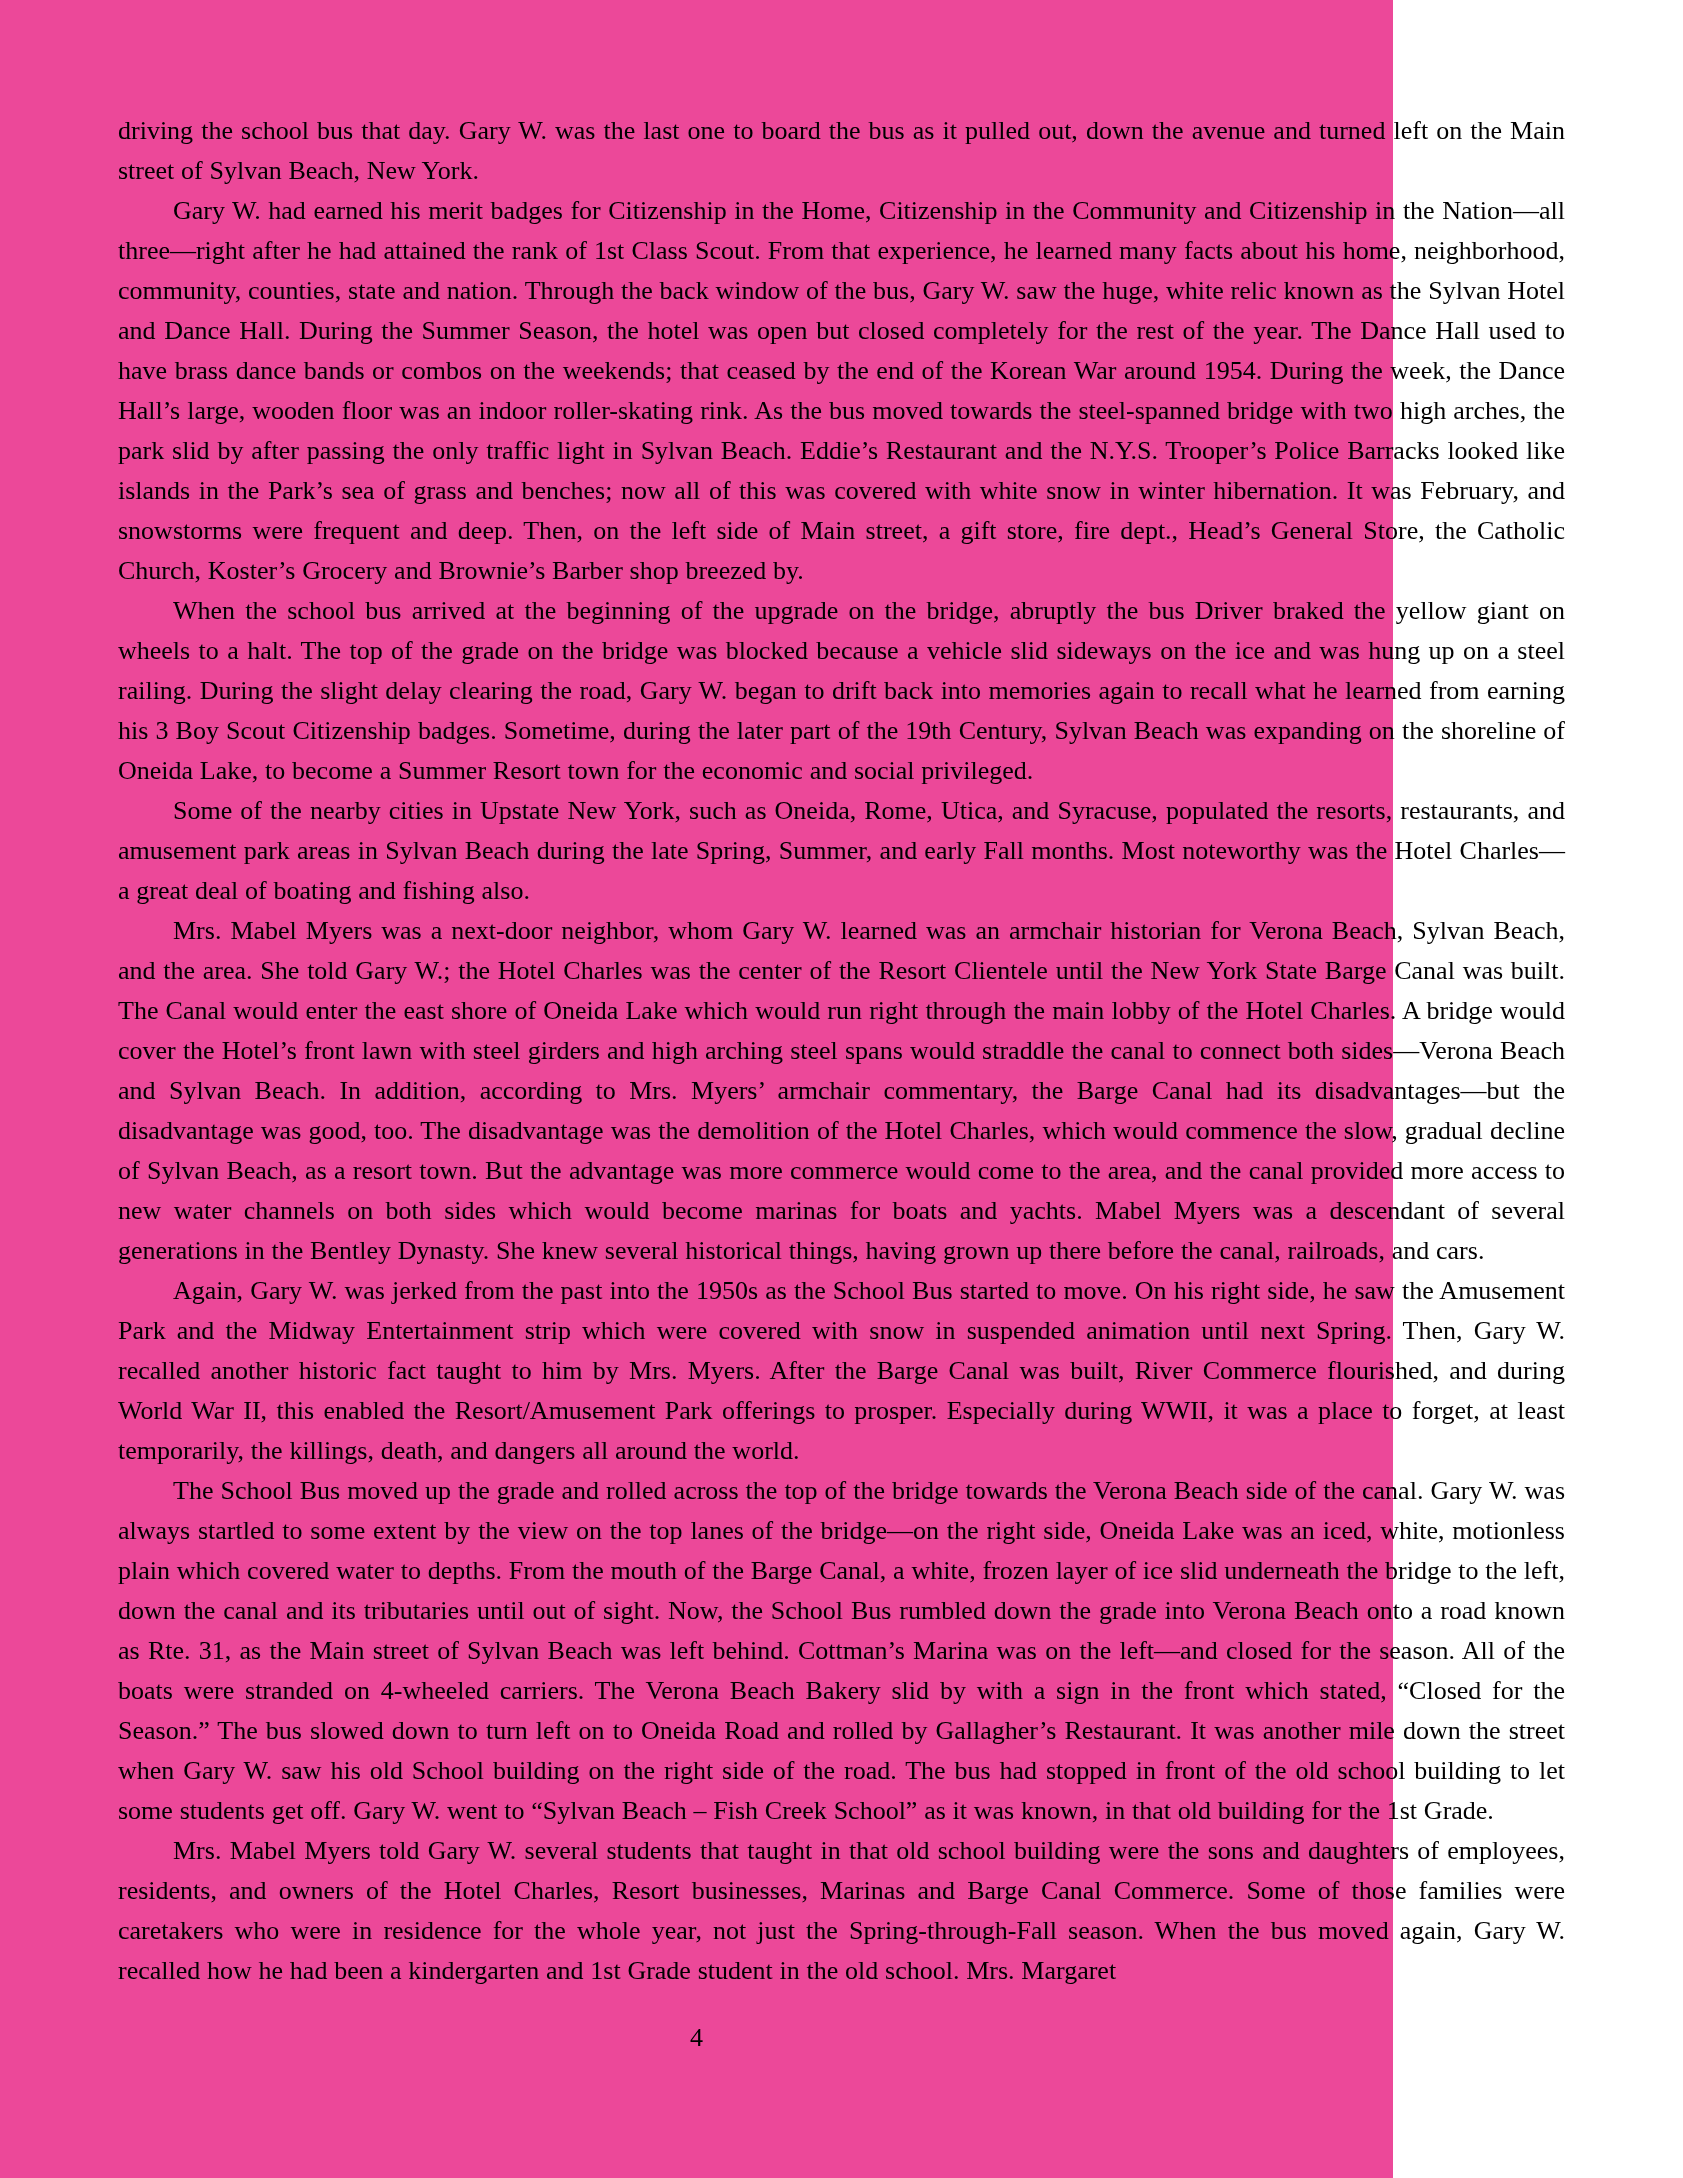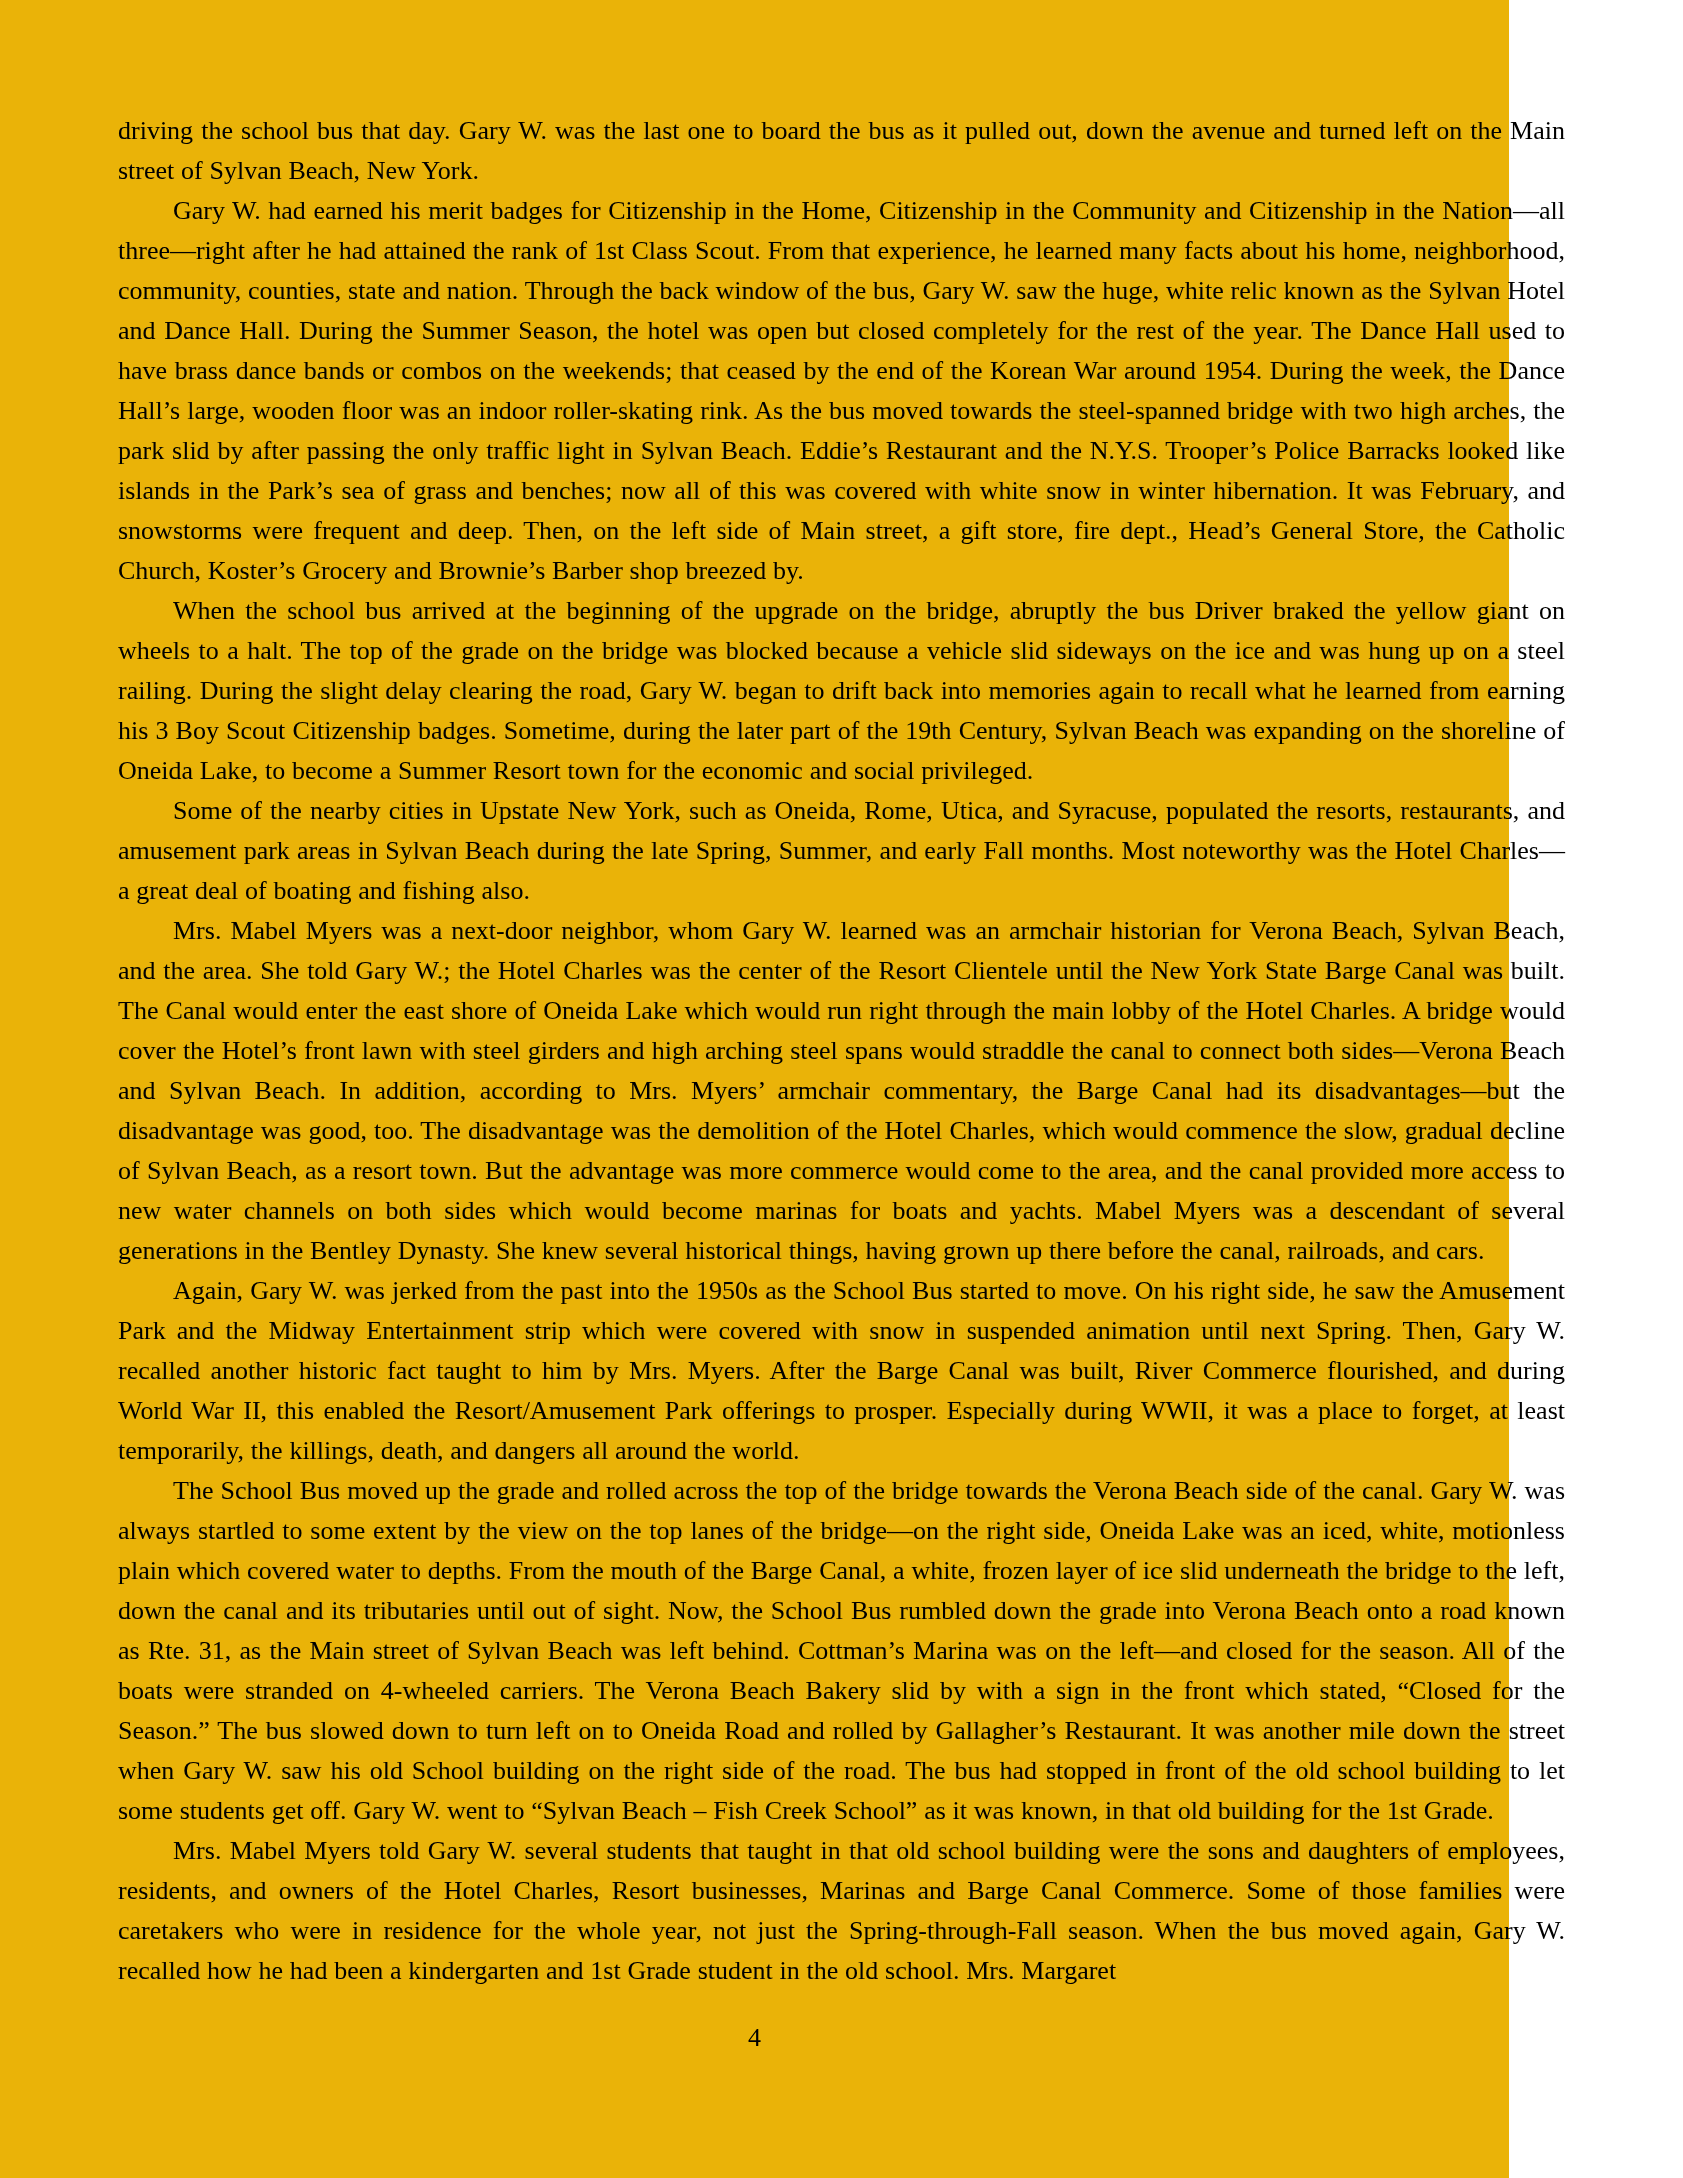--- a/index.html
+++ b/index.html
@@ -1,24 +1,24 @@
 <!DOCTYPE html>
 <html><head>
 <meta charset="utf-8">
 <style>
   html, body {
     margin: 0;
     padding: 0;
     background: #ffffff;
   }
   .page {
-    width: 1509px;
+    width: 1393px;
     height: 2178px;
     box-sizing: border-box;
-    background: #eab308;
+    background: #ec4899;
     position: relative;
     font-family: "Liberation Serif", "DejaVu Serif", serif;
     color: #000000;
   }
   .text-column {
     position: absolute;
     left: 118px;
     top: 111px;
     width: 1447px;
   }

